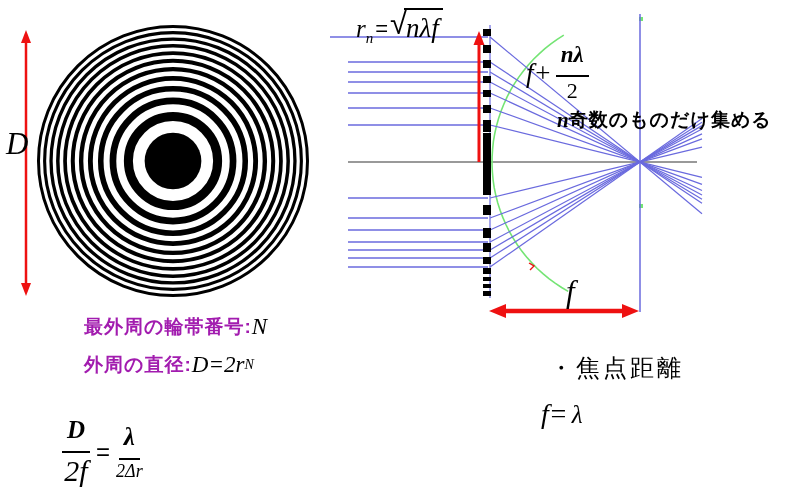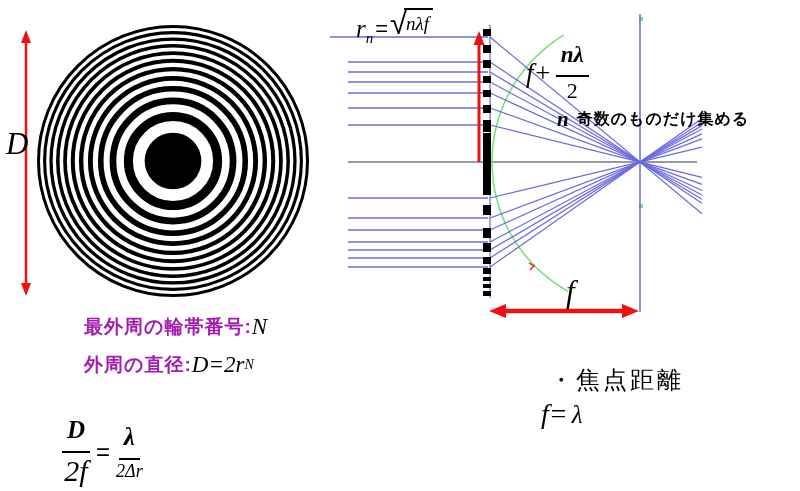--- a/index.html
+++ b/index.html
@@ -12,21 +12,21 @@
   .frac{display:inline-flex;flex-direction:column;align-items:center;}
   .frac .num{border-bottom:2px solid #000;padding:0 5px 7px 5px;text-align:center;font-weight:bold;}
   .frac .den{padding-top:1px;text-align:center;}
   .row{display:flex;align-items:center;}
   
   .rn-row{display:flex;align-items:flex-start;font-size:25px;}
   .rn-base{padding-top:7px;}
   .rn-sub{font-size:15px;padding-top:22px;}
   .rn-eq{padding-top:8px;font-size:22px;font-style:normal;margin:0 2px;}
   .rn-rad{font-size:31px;line-height:1;font-style:normal;}
-  .rn-radicand{font-size:19px;border-top:2.5px solid #000;margin-left:-3px;padding:3px 4px 0 2px;}
+  .rn-radicand{font-size:27px;border-top:2.5px solid #000;margin-left:-3px;padding:3px 4px 0 2px;}
   .sup{font-size:15px;vertical-align:12px;}
   .subN{font-size:14px;vertical-align:-5px;}
 </style>
 </head>
 <body>
 
 <div class="canvas">
 
   <svg id="diagram-svg" width="800" height="491" viewBox="0 0 800 491">
     <g id="g-zoneplate">
@@ -133,21 +133,21 @@
   <div class="abs row" style="left:526px;top:42px;">
     <span class="math" style="font-size:27px;margin-right:4px;">f+</span>
     <span class="frac">
       <span class="num math" style="font-size:23px;">nλ</span>
       <span class="den math" style="font-size:22px;font-style:normal;">2</span>
     </span>
   </div>
 
   <div class="abs row" style="left:557px;top:107px;">
     <span class="math" style="font-size:21px;font-weight:bold;">n</span>
-    <span style="font-size:16px;font-weight:bold;margin-left:8px;letter-spacing:1px;font-family:Liberation Serif, serif;">奇数のものだけ集める</span>
+    <span style="font-size:19px;font-weight:bold;margin-left:0;letter-spacing:1px;font-family:Liberation Serif, serif;">奇数のものだけ集める</span>
   </div>
 
   <div class="abs math" style="left:566px;top:274px;font-size:31px;">f</div>
 
   <div class="abs row" style="left:84px;top:314px;">
     <span class="jpblue" style="font-size:19px;letter-spacing:1px;">最外周の輪帯番号:</span>
     <span class="math" style="font-size:23px;">N</span>
   </div>
 
   <div class="abs row" style="left:84px;top:352px;">
@@ -163,21 +163,21 @@
       <span class="den math" style="font-size:30px;font-family:Liberation Serif, serif;">2f</span>
     </span>
     <span style="font-size:24px;margin:0 6px;">=</span>
     <span class="frac">
       <span class="num math" style="font-size:25px;">λ</span>
       <span class="den math" style="font-size:18px;">2Δr</span>
     </span>
   </div>
 
 
-  <div class="abs" style="left:549px;top:364px;font-size:24px;letter-spacing:3px;">・焦点距離</div>
+  <div class="abs" style="left:549px;top:352px;font-size:24px;letter-spacing:3px;">・焦点距離</div>
 
   <div class="abs row" style="left:541px;top:398px;">
     <span class="math" style="font-size:28px;margin-right:4px;">f=</span>
     <span class="frac">
       <span class="den math" style="font-size:25px;">λ</span>
     </span>
   </div>
 
 </div>
 

